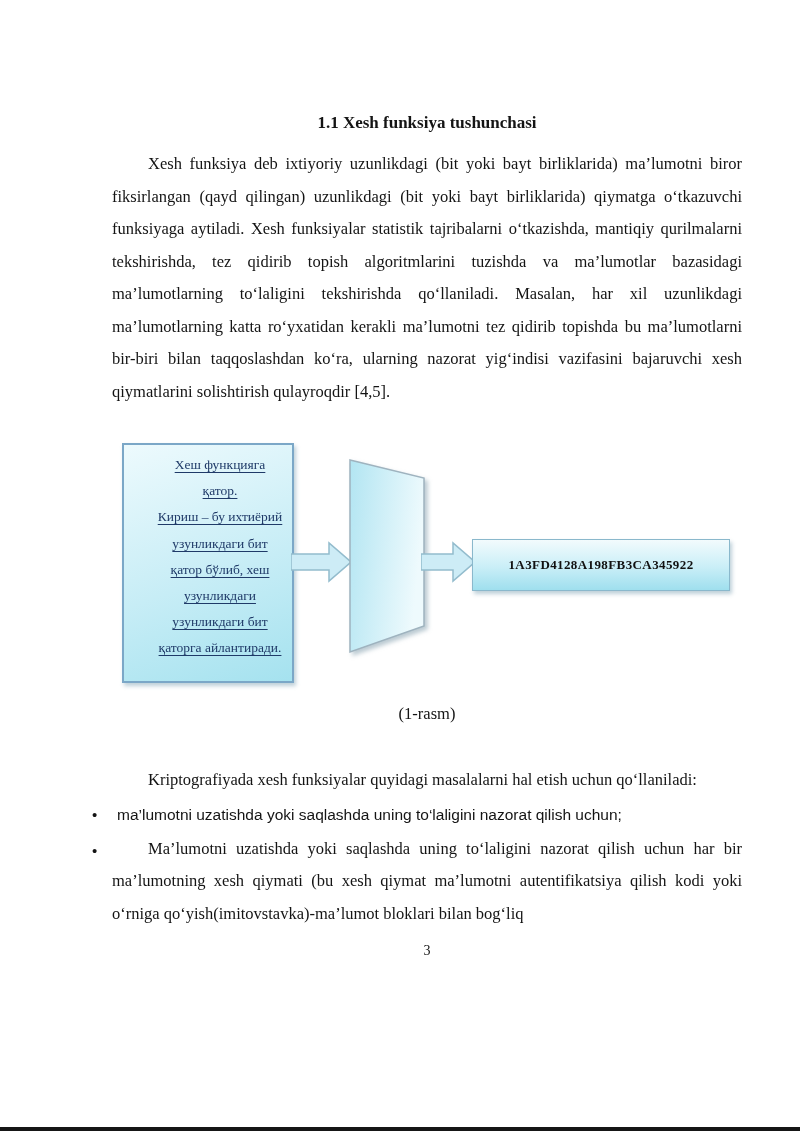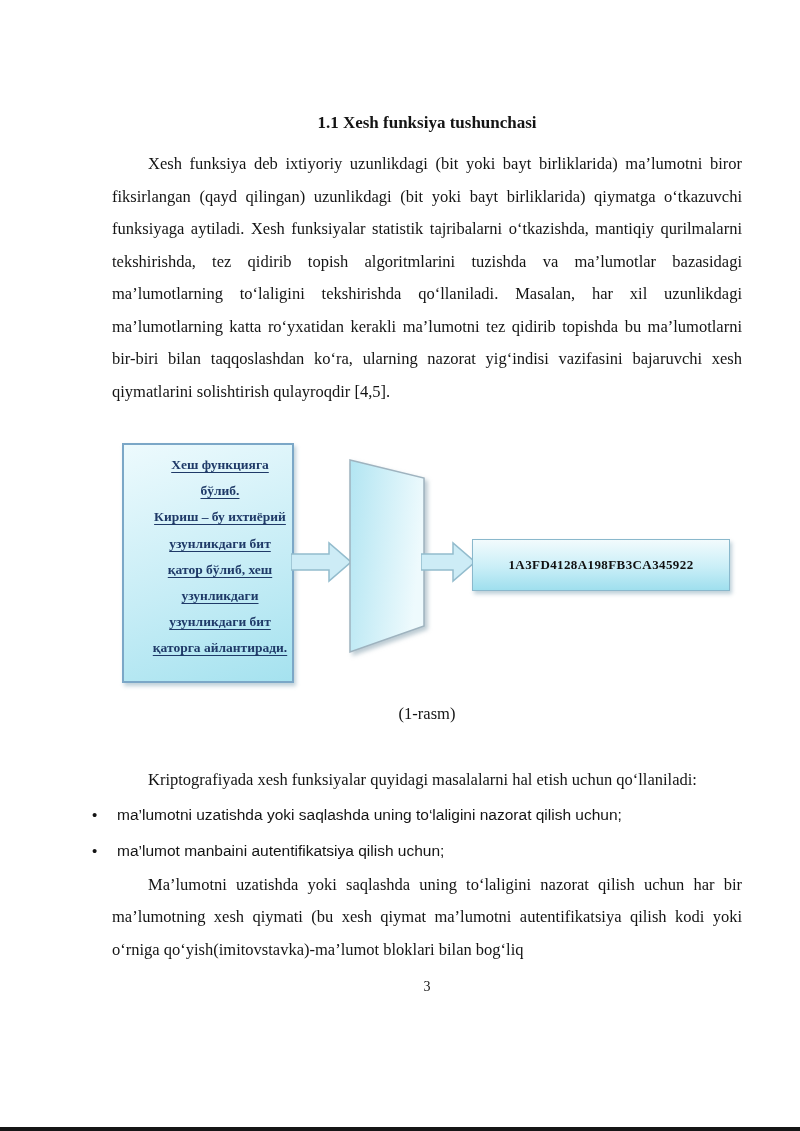--- a/index.html
+++ b/index.html
@@ -30,21 +30,21 @@
   .input-box{
     position:absolute;left:122px;top:16px;width:172px;height:240px;
     box-sizing:border-box;
     border:2px solid #7ba7c7;
     background:linear-gradient(160deg,#edfafd 0%,#c7edf6 55%,#a5e2ef 100%);
     box-shadow:2px 3px 4px rgba(110,150,170,0.45);
     text-align:center;
     padding-top:7px;
   }
   .input-box .bline{
-    font-size:13.5px;font-weight:bold;line-height:26.2px;
+    font-size:13.5px;font-weight:normal;line-height:26.2px;
     color:#1f3a68;
     text-decoration:underline;
     text-underline-offset:3px;
     padding-left:24px;
   }
   .arrow-svg{position:absolute;}
   .arrow1{left:291px;top:112px;}
   .arrow2{left:421px;top:112px;}
   .trap-svg{position:absolute;left:344px;top:27px;filter:drop-shadow(3px 3px 2px rgba(120,150,165,0.5));}
   .result-box{
@@ -89,21 +89,21 @@
   <div class="content">
 
     <h1 class="doc-title">1.1 Xesh funksiya tushunchasi</h1>
 
     <p class="body-par par1">Xesh funksiya deb ixtiyoriy uzunlikdagi (bit yoki bayt birliklarida) ma’lumotni biror fiksirlangan (qayd qilingan) uzunlikdagi (bit yoki bayt birliklarida) qiymatga o‘tkazuvchi funksiyaga aytiladi. Xesh funksiyalar statistik tajribalarni o‘tkazishda, mantiqiy qurilmalarni tekshirishda, tez qidirib topish algoritmlarini tuzishda va ma’lumotlar bazasidagi ma’lumotlarning to‘laligini tekshirishda qo‘llaniladi. Masalan, har xil uzunlikdagi ma’lumotlarning katta ro‘yxatidan kerakli ma’lumotni tez qidirib topishda bu ma’lumotlarni bir-biri bilan taqqoslashdan ko‘ra, ularning nazorat yig‘indisi vazifasini bajaruvchi xesh qiymatlarini solishtirish qulayroqdir [4,5].</p>
 
     <div class="diagram">
 
       <div class="input-box">
         <div class="bline">Хеш функцияга</div>
-        <div class="bline">бўлиб.</div>
+        <div class="bline">қатор.</div>
         <div class="bline">Кириш – бу ихтиёрий</div>
         <div class="bline">узунликдаги бит</div>
         <div class="bline">қатор бўлиб, хеш</div>
         <div class="bline">узунликдаги</div>
         <div class="bline">узунликдаги бит</div>
         <div class="bline">қаторга айлантиради.</div>
       </div>
 
       <svg class="arrow-svg arrow1" width="61" height="46" viewBox="0 0 61 46">
         <polygon points="0,15 38,15 38,4 60,23 38,42 38,31 0,31" fill="#cdecf6" stroke="#93bccd" stroke-width="1.5"></polygon>
@@ -132,21 +132,20 @@
 
     <p class="body-par par2">Kriptografiyada xesh funksiyalar quyidagi masalalarni hal etish uchun qo‘llaniladi:</p>
 
     <ul class="bullet-list">
       <li>
         <span class="bullet-dot">•</span>
         <span>ma’lumotni uzatishda yoki saqlashda uning to‘laligini nazorat qilish uchun;</span>
       </li>
       <li>
         <span class="bullet-dot">•</span>
-        <span>ma’lumot manbaini autentifikatsiya qilish uchun;</span>
       </li>
     </ul>
 
     <p class="body-par par3">Ma’lumotni uzatishda yoki saqlashda uning to‘laligini nazorat qilish uchun har bir ma’lumotning xesh qiymati (bu xesh qiymat ma’lumotni autentifikatsiya qilish kodi yoki o‘rniga qo‘yish(imitovstavka)-ma’lumot bloklari bilan bog‘liq</p>
 
     <div class="page-number">3</div>
   </div>
 
   <div class="scan-edge"></div>
 </div>

